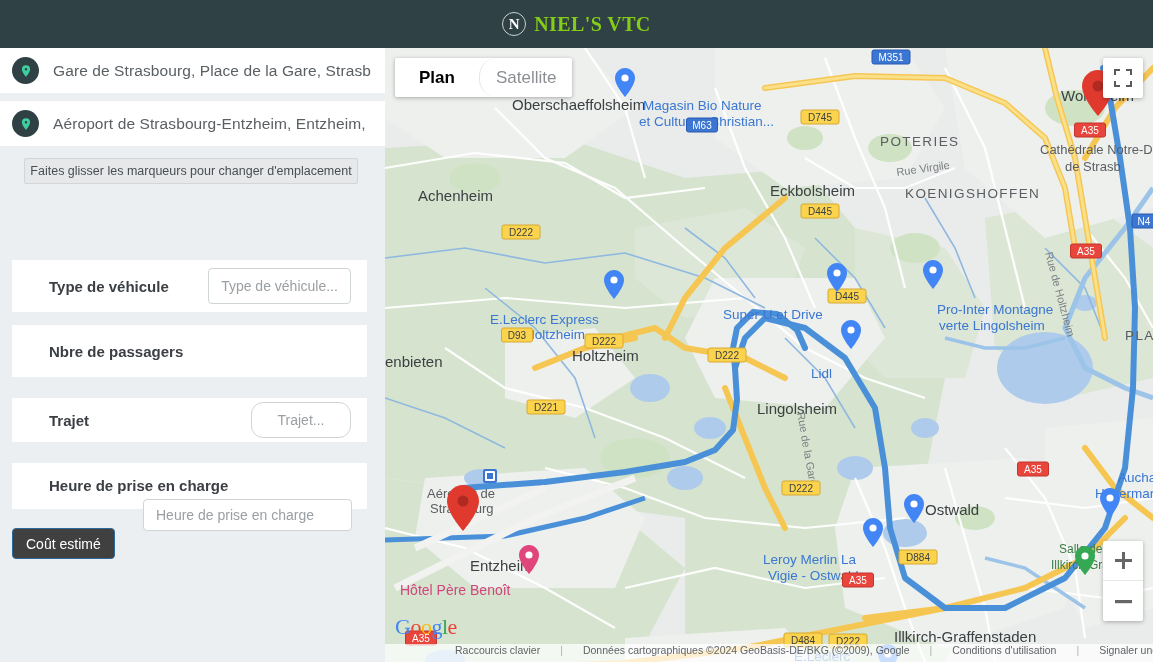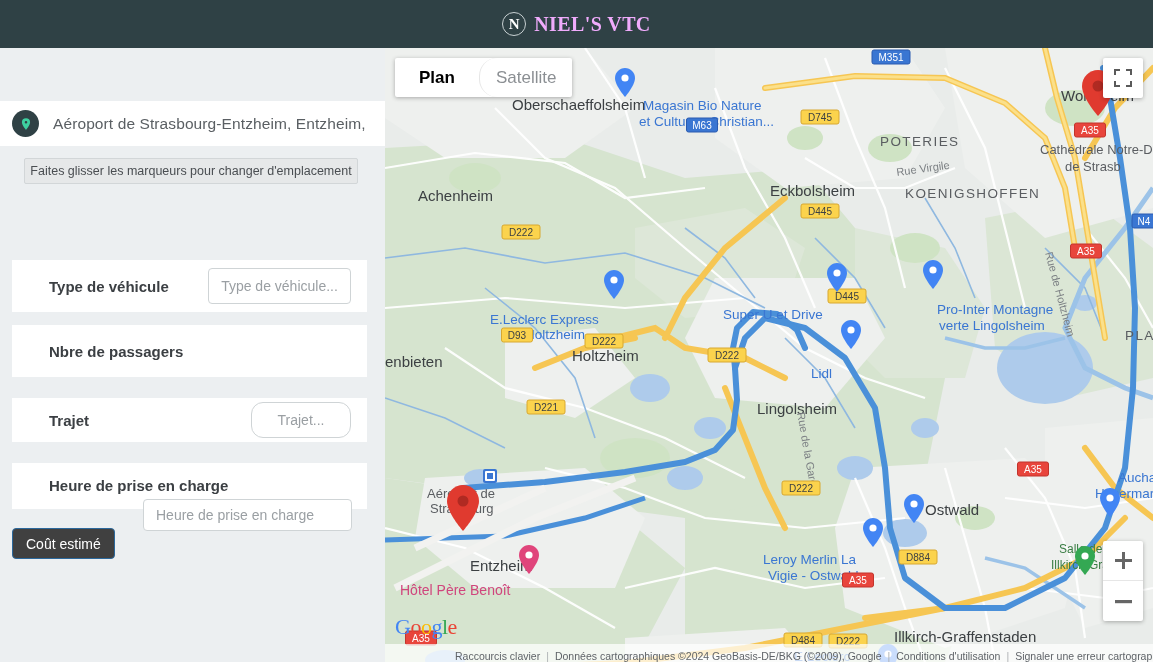--- a/index.html
+++ b/index.html
@@ -23,21 +23,21 @@
   #brand-mark {
     width: 24px; height: 24px; border-radius: 50%;
     border: 1.5px solid #c9d1d3;
     color: #ffffff;
     font-family: "Liberation Serif", serif;
     font-size: 15px; font-weight: 700;
     display: flex; align-items: center; justify-content: center;
     line-height: 1;
   }
   #brand-text {
-    color: #f0abfc;
+    color: #84cc16;
     font-family: "Liberation Serif", serif;
     font-size: 20px; font-weight: 700;
     letter-spacing: 0.4px;
     white-space: nowrap;
   }
 
   
   #sidebar {
     position: absolute; top: 48px; left: 0;
     width: 385px; height: 614px;
@@ -208,42 +208,50 @@
   #google-logo .g2 { color: #ea4335; }
   #google-logo .g3 { color: #fbbc05; }
   #google-logo .g4 { color: #4285f4; }
   #google-logo .g5 { color: #34a853; }
   #google-logo .g6 { color: #ea4335; }
 
   #attrib {
     position: absolute; left: 0; bottom: 0;
     width: 768px; height: 18px;
     background: rgba(255,255,255,0.72);
-    display: flex; align-items: flex-end;
+    display: flex; align-items: flex-start;
     font-size: 10.5px; color: #5f6368;
-    padding-left: 70px; gap: 6px;
+    padding-left: 70px; gap: 20px;
     z-index: 19;
     white-space: nowrap;
   }
   #attrib .sep { color: #aeb1b4; }
 </style>
 </head>
 <body>
 
 <div id="app">
 
   <div id="header">
     <div id="brand">
       <div id="brand-mark">N</div>
       <div id="brand-text">NIEL'S VTC</div>
     </div>
   </div>
 
   <div id="sidebar">
 
+    <div class="addr-row" id="addr-row-0">
+      <div class="addr-pin">
+        <svg width="14" height="14" viewBox="0 0 24 24">
+            <path fill="#3ecfa0" d="M12 2a7 7 0 0 0-7 7c0 5 7 13 7 13s7-8 7-13a7 7 0 0 0-7-7zm0 9.2A2.2 2.2 0 1 1 12 6.8a2.2 2.2 0 0 1 0 4.4z"></path>
+          </svg>
+      </div>
+      <div class="addr-text">Gare de Strasbourg, Place de la Gare, Strasb</div>
+    </div>
 
     <div class="addr-row" id="addr-row-1">
       <div class="addr-pin">
         <svg width="14" height="14" viewBox="0 0 24 24">
             <path fill="#3ecfa0" d="M12 2a7 7 0 0 0-7 7c0 5 7 13 7 13s7-8 7-13a7 7 0 0 0-7-7zm0 9.2A2.2 2.2 0 1 1 12 6.8a2.2 2.2 0 0 1 0 4.4z"></path>
           </svg>
       </div>
       <div class="addr-text">Aéroport de Strasbourg-Entzheim, Entzheim,</div>
     </div>
 

